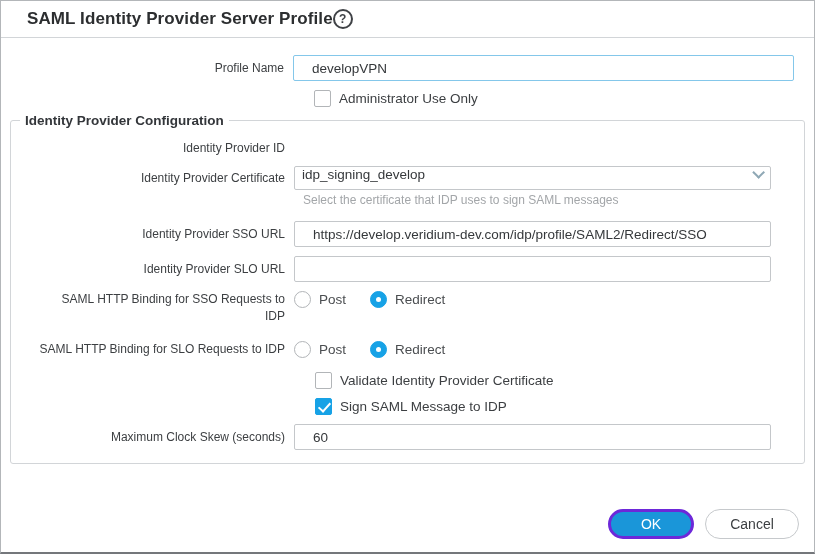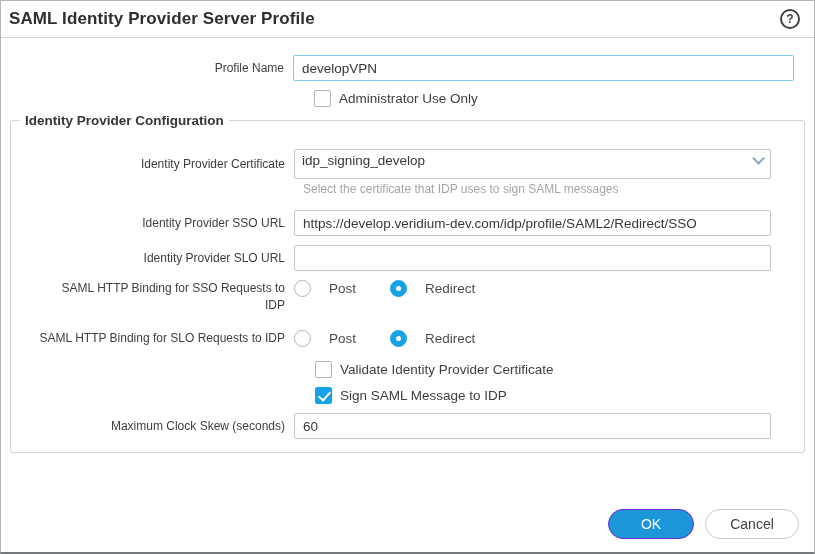--- a/index.html
+++ b/index.html
@@ -14,22 +14,22 @@
     border: 1px solid #b3b6b9;
     border-bottom: 2px solid #74777b;
     overflow: hidden;
   }
 
   
   .titlebar {
     height: 37px;
     display: flex;
     align-items: center;
-    justify-content: space-between;
-    padding: 0 14px 0 8px;
+    justify-content: flex-start;
+    padding: 0 14px 0 26px;
     border-bottom: 1px solid #d2d5d8;
   }
   .titlebar .title {
     font-size: 17px;
     font-weight: 700;
     color: #2c2e30;
     letter-spacing: .1px;
   }
   .help-icon {
     width: 20px; height: 20px;
@@ -57,21 +57,21 @@
     color: #3c3f42;
     line-height: 17px;
   }
   .label.pre { white-space: pre-line; }
   .label.nowrap { white-space: nowrap; }
 
   input.text {
     height: 26px;
     border: 1px solid #c4c7ca;
     border-radius: 2px;
-    padding: 0 8px;
+    padding: 0 18px;
     font-size: 13.5px;
     font-family: "Liberation Sans", sans-serif;
     color: #35383b;
     outline: none;
     background: #fff;
   }
   input.text.focused { border-color: #84c7ea; }
   .w-wide  { width: 501px; }
   .w-inner { width: 477px; }
 
@@ -117,21 +117,21 @@
     position: absolute;
     left: 5px; top: 1px;
     width: 5px; height: 10px;
     border: solid #fff;
     border-width: 0 2px 2px 0;
     transform: rotate(42deg);
   }
   .checkbox-label { font-size: 13.5px; color: #3c3f42; }
 
   
-  .radio-group { display: flex; align-items: center; gap: 18px; }
+  .radio-group { display: flex; align-items: center; gap: 8px; }
   .radio {
     width: 17px; height: 17px;
     border-radius: 50%;
     border: 1px solid #b2b5b8;
     background: #fff;
     position: relative;
     cursor: pointer;
     flex: 0 0 17px;
   }
   .radio.selected {
@@ -143,21 +143,21 @@
     position: absolute;
     left: 5px; top: 5px;
     width: 5px; height: 5px;
     border-radius: 50%;
     background: #fff;
   }
   .radio-label { font-size: 13.5px; color: #4a4d50; margin-right: 16px; }
 
   
   .dropdown {
-    height: 30px;
+    height: 24px;
     border: 1px solid #c4c7ca;
     border-radius: 2px;
     background: #fff;
     display: flex;
     align-items: center;
     justify-content: space-between;
     padding: 0 9px 8px 7px;
     font-size: 13.5px;
     color: #35383b;
     cursor: pointer;
@@ -182,21 +182,21 @@
     border-radius: 15px;
     font-size: 14px;
     font-family: "Liberation Sans", sans-serif;
     cursor: pointer;
     display: flex; align-items: center; justify-content: center;
   }
   .btn-primary {
     width: 86px;
     background: #1a96d9;
     color: #ffffff;
-    border: 1px solid #6d28d9;
+    border: 3px solid #6d28d9;
   }
   .btn-secondary {
     width: 94px;
     background: #ffffff;
     color: #3c3f42;
     border: 1px solid #c6c9cc;
   }
 </style>
 </head>
 <body>
@@ -220,20 +220,21 @@
       <div class="checkbox-row">
         <span class="checkbox"></span>
         <span class="checkbox-label">Administrator Use Only</span>
       </div>
     </div>
 
     <fieldset class="group">
       <legend>Identity Provider Configuration</legend>
 
       <div class="row">
+        <div class="label">Identity Provider ID</div>
       </div>
 
       <div class="row" style="margin-bottom:7px;">
         <div class="label">Identity Provider Certificate</div>
         <div class="dropdown w-inner">
           <span>idp_signing_develop</span>
           <span class="chevron"></span>
         </div>
       </div>
       <div class="hint">Select the certificate that IDP uses to sign SAML messages</div>

